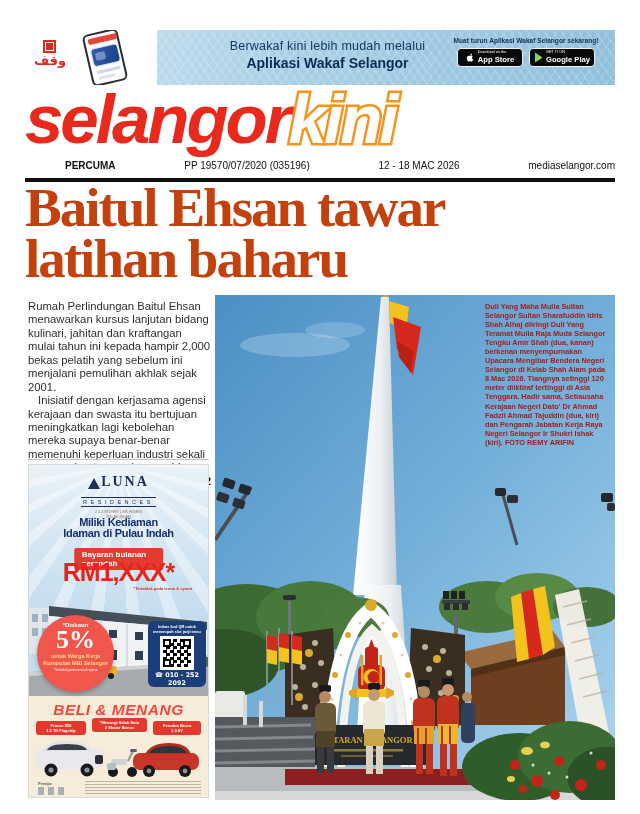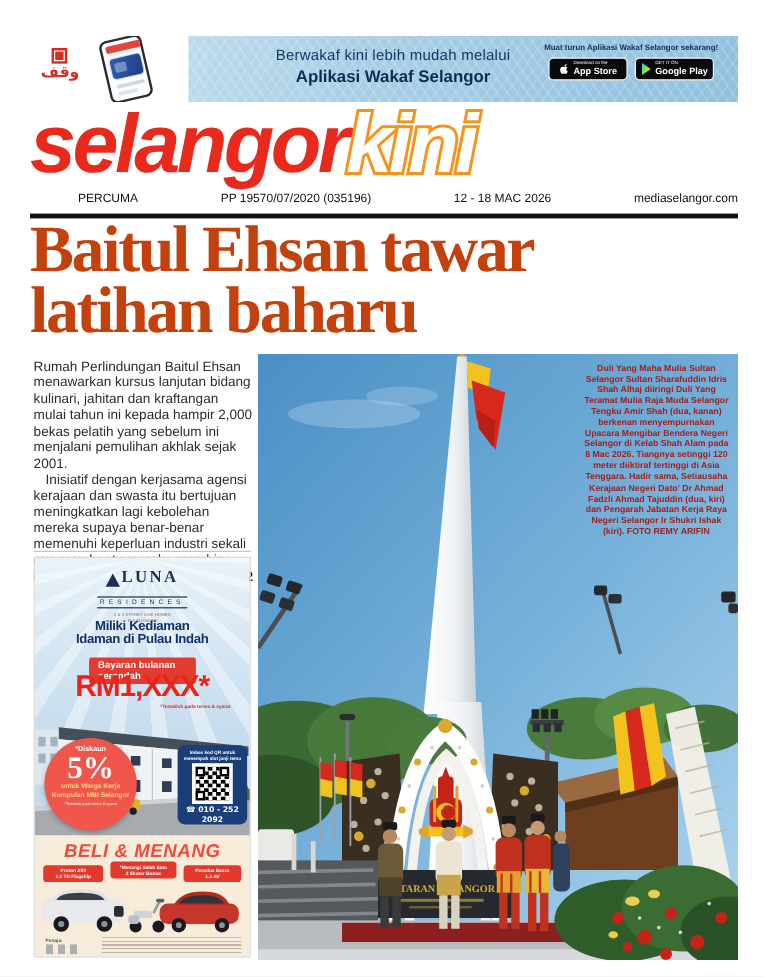--- a/index.html
+++ b/index.html
@@ -42,36 +42,36 @@
   .store-badge .main { font-size:7.6px; font-weight:bold; display:block; margin-top:1px; }
   
   .masthead { position:absolute; left:25px; top:84px; width:590px; height:76px;
     font-family:"Liberation Sans",sans-serif; font-weight:bold; font-style:italic;
     font-size:69px; letter-spacing:-3px; line-height:72px; white-space:nowrap; }
   .brand-red { color:#e8291c; }
   .brand-orange { color:#ffffff; -webkit-text-stroke:5px #f4941c; paint-order:stroke fill; }
   .info-row { position:absolute; left:25px; top:160px; width:590px; display:flex;
     justify-content:space-between; align-items:baseline; font-size:10px; color:#111;
     border-bottom:4px solid #101010; padding-bottom:7px; }
-  .info-row .free { font-weight:normal;padding-left:40px; }
+  .info-row .free { font-weight:bold;padding-left:40px; }
   
   .headline { position:absolute; left:25px; top:183px; width:480px;
     font-family:"Liberation Serif", serif; font-weight:bold; color:#c2410c;
     font-size:55px; line-height:.92; letter-spacing:-2px; }
   
   .article { position:absolute; left:28px; top:300px; width:183px;
     font-size:11.3px; line-height:1.19; color:#2d2d2d; }
   .article p + p { text-indent:10px; }
   .muka-row { text-align:right; font-weight:bold; font-size:11px; margin-top:-13px; color:#111; }
   .col-divider { position:absolute; left:28px; top:459px; width:181px; height:1px; background:#c4c4c4; }
   
   .photo { position:absolute; left:215px; top:295px; width:400px; height:505px; overflow:hidden; }
   .photo svg { position:absolute; inset:0; }
   .caption { position:absolute; top:7px; right:6px; width:124px; z-index:5;
-    font-size:7.3px; font-weight:bold; color:#a2201f; line-height:1.24; text-align:center; }
+    font-size:7.3px; font-weight:bold; color:#a2201f; line-height:1.24; text-align:left; }
   .caption .credit { display:inline; }
   
   .ad { position:absolute; left:28px; top:464px; width:181px; height:334px;
     border:1px solid #d9d9d9; overflow:hidden;
     background:linear-gradient(180deg,#e9f2f8 0%,#cfe3f1 30%,#c0d9ec 55%,#cfe2f0 70%);padding-left:20px; }
   .ad .rays { position:absolute; left:-40px; top:-30px; width:260px; height:200px;
     background:repeating-conic-gradient(from -80deg at 50% 15%, rgba(255,255,255,.4) 0 5deg, transparent 5deg 14deg); }
   .ad-logo { position:absolute; top:9px; left:0; width:100%; text-align:center; z-index:2; color:#1c2f55; }
   .ad-logo .word { font-family:"Liberation Serif",serif; font-size:14px; letter-spacing:2px; font-weight:bold;
     display:flex; align-items:flex-end; justify-content:center; gap:1px; }

